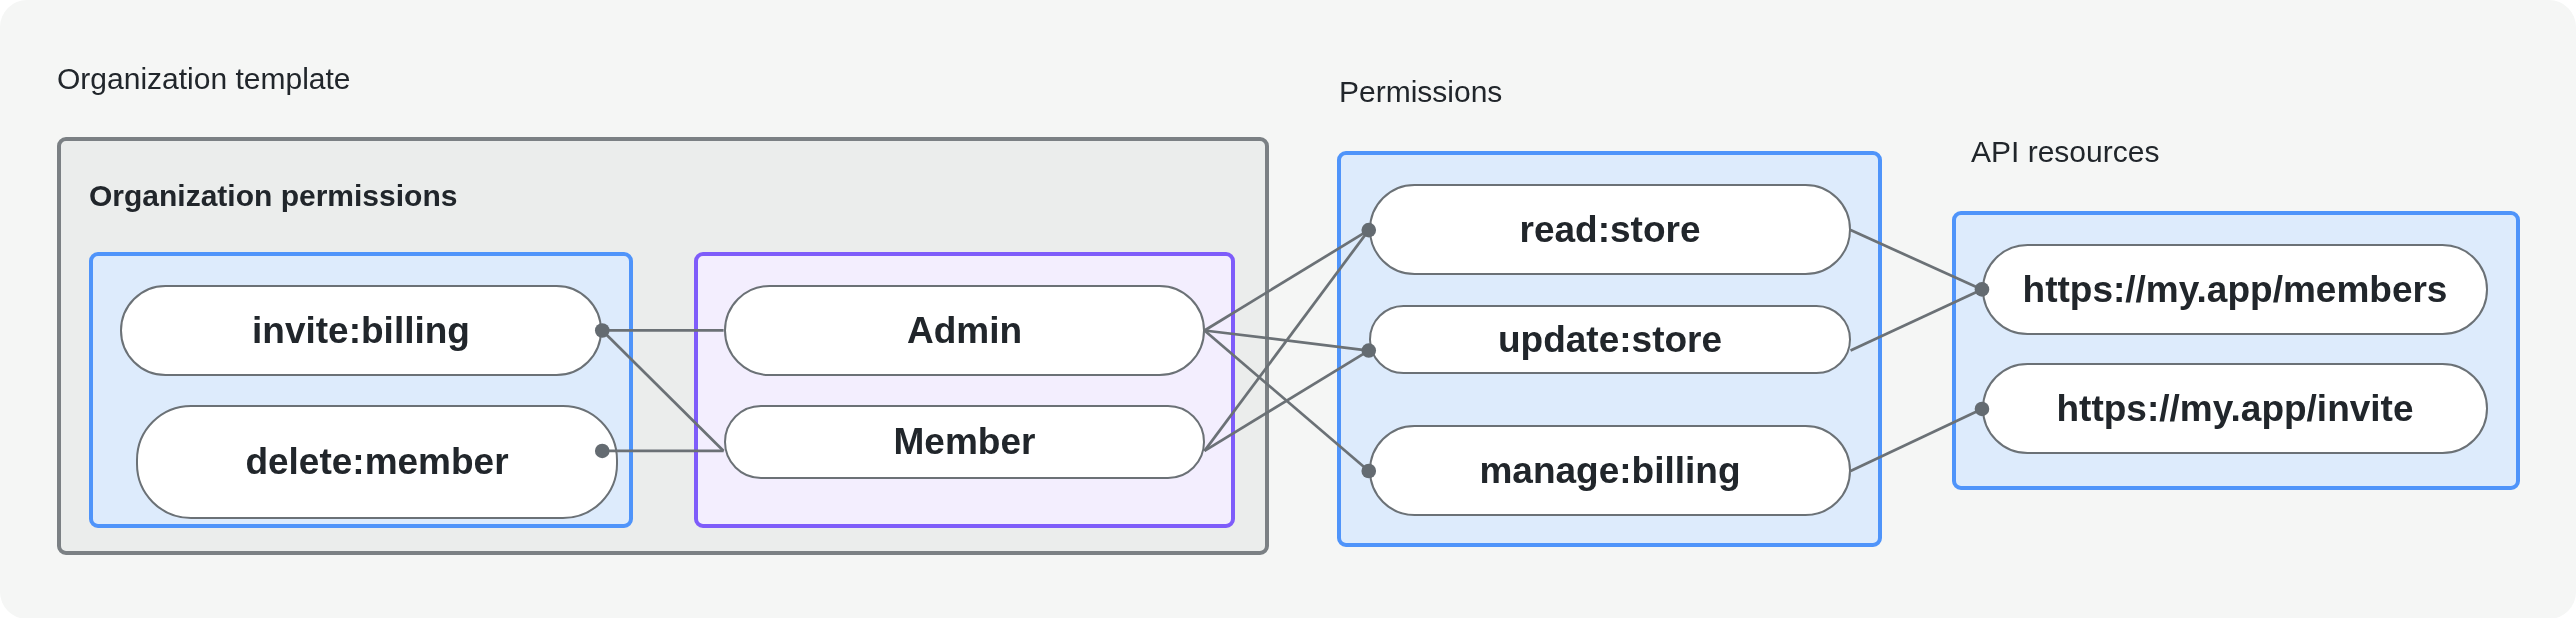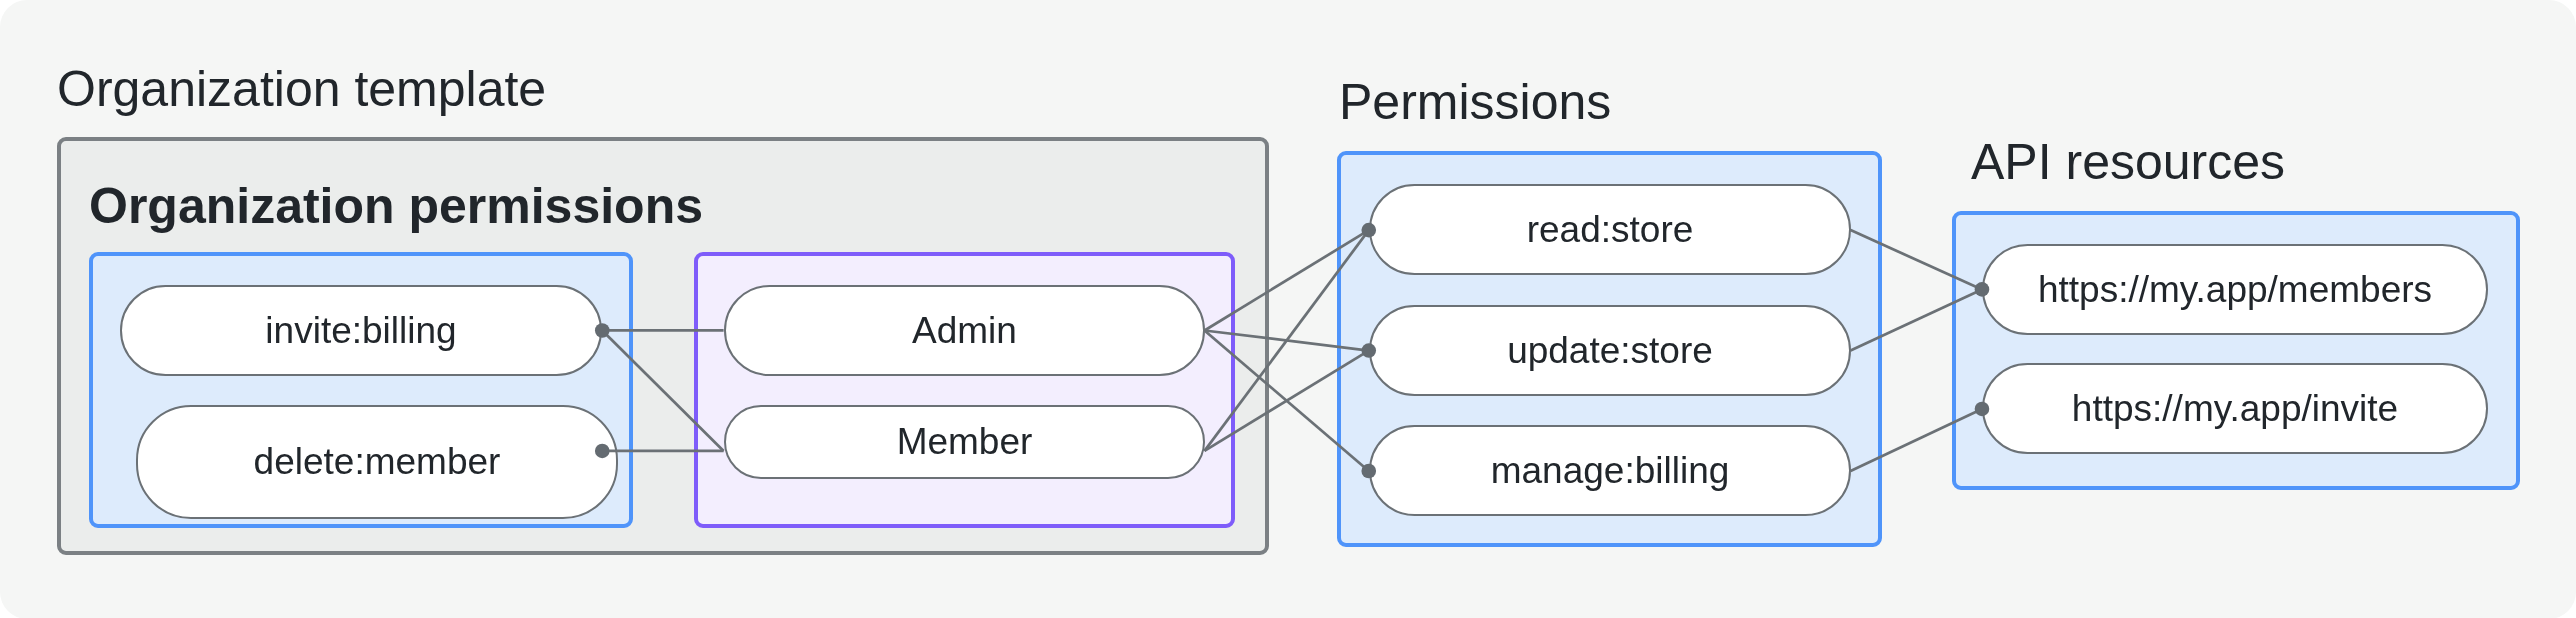--- a/index.html
+++ b/index.html
@@ -22,21 +22,21 @@
     position:relative;
     width:2576px;height:619px;
     background:var(--canvas-bg);
     border-radius:27px;
     overflow:hidden;
     font-family:"Liberation Sans", sans-serif;
     color:var(--text);
   }
   .heading{
     position:absolute;
-    font-size:50px;
+    font-size:30px;
     font-weight:500;
     line-height:1;
     white-space:nowrap;
     color:var(--text);
   }
   .group-box{
     position:absolute;
     border-radius:9px;
     box-sizing:border-box;
   }
@@ -55,21 +55,21 @@
   .pill{
     position:absolute;
     box-sizing:border-box;
     background:var(--pill-bg);
     border:2.7px solid var(--pill-border);
     border-radius:55px;
     display:flex;
     align-items:center;
     justify-content:center;
     font-size:37px;
-    font-weight:400;
+    font-weight:700;
     white-space:nowrap;
     z-index:2;
   }
   
   #gray-box      {left:57px;  top:137px; width:1212px; height:418px; z-index:0;}
   #blue-box-org  {left:89px;  top:252px; width:544px;  height:276px; z-index:1;}
   #purple-box    {left:694px; top:252px; width:541px;  height:276px; z-index:1;}
   #blue-box-perm {left:1337px;top:151px; width:545px;  height:396px; z-index:1;}
   #blue-box-api  {left:1952px;top:211px; width:568px;  height:279px; z-index:1;}
   
@@ -77,21 +77,21 @@
   #h-org-permissions {left:89px;  top:181px;font-weight:bold;}
   #h-org-roles       {left:694px; top:181px;}
   #h-permissions     {left:1339px;top:77px;}
   #h-api-resources   {left:1951px;top:137px;margin-left:20px;}
   
   #pill-invite {left:120px; top:285px; width:482px; height:91px;}
   #pill-delete {left:136px; top:405px; width:482px; height:114px;}
   #pill-admin  {left:724px; top:285px; width:481px; height:91px;}
   #pill-member {left:724px; top:405px; width:481px; height:74px;}
   #pill-read   {left:1369px;top:184px; width:482px; height:91px;}
-  #pill-update {left:1369px;top:305px; width:482px; height:91px;}
+  #pill-update {left:1369px;top:305px; width:482px; height:69px;}
   #pill-manage {left:1369px;top:425px; width:482px; height:91px;}
   #pill-members{left:1982px;top:244px; width:506px; height:91px;}
   #pill-billing{left:1982px;top:363px; width:506px; height:91px;}
   #edge-layer{
     position:absolute;left:0;top:0;width:2576px;height:619px;
     z-index:5;pointer-events:none;
   }
 </style>
 </head>
 <body>

